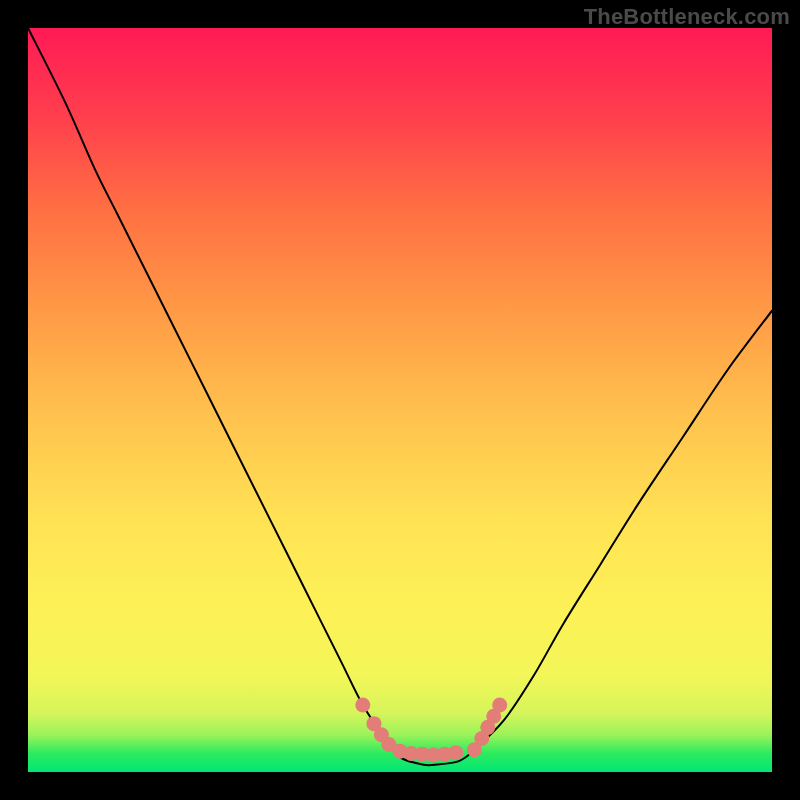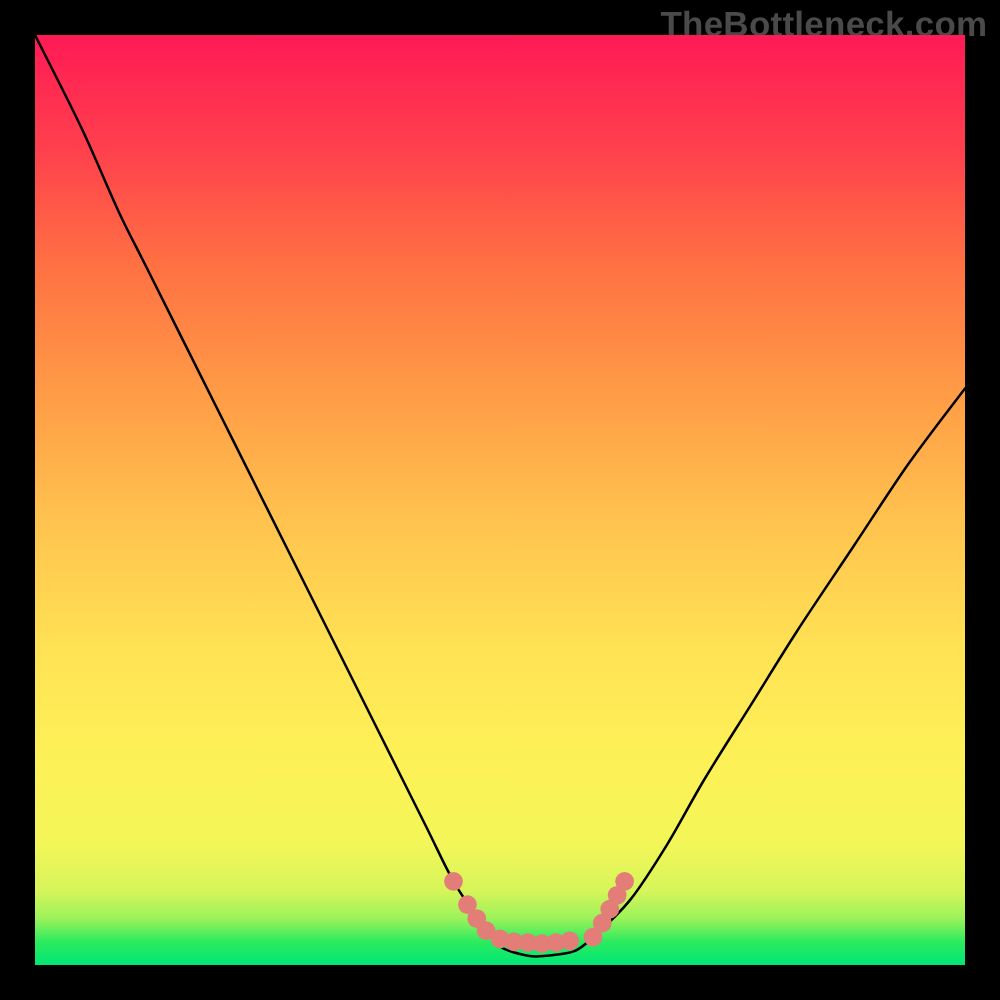--- a/index.html
+++ b/index.html
@@ -15,21 +15,21 @@
     position: relative;
     width: 800px;
     height: 800px;
     background: #000;
   }
   .watermark {
     position: absolute;
     top: 4px;
     right: 10px;
     color: #4a4a4a;
-    font-size: 28px;
+    font-size: 22px;
     font-weight: 600;
     letter-spacing: 0.2px;
     user-select: none;
   }
   
   .plot {
     position: absolute;
     left: 28px;
     top: 28px;
     width: 744px;

